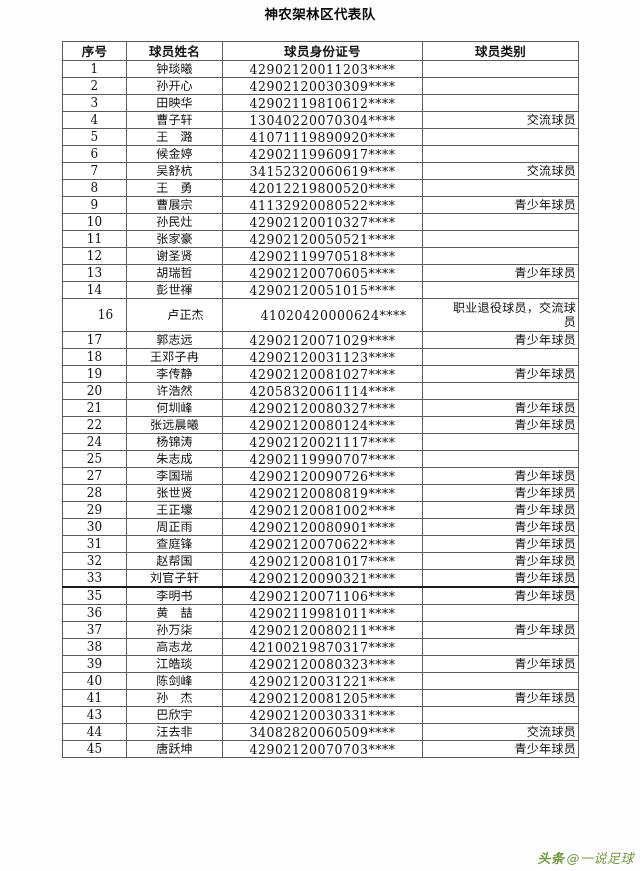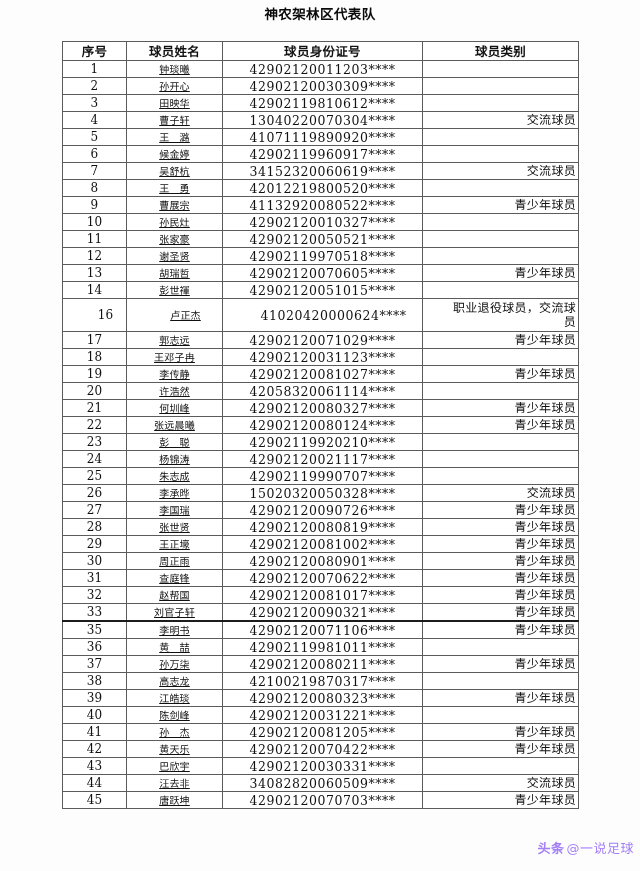--- a/index.html
+++ b/index.html
@@ -70,23 +70,22 @@
     font-weight: 700;
     font-size: 12.5px;
     height: 18px;
     letter-spacing: 0.3px;
   }
   table.roster td.seq {
     font-size: 12px;
     letter-spacing: 0.2px;
   }
   table.roster td.name {
-    font-size: 10px;
+    font-size: 12px;
     letter-spacing: 0.2px;
-    text-decoration: underline;
   }
   table.roster td.idnum {
     font-size: 12.5px;
     letter-spacing: 0.55px;
   }
   table.roster td.cat {
     font-size: 12px;
     letter-spacing: 0.3px;
     text-align: right;
   }
@@ -100,28 +99,29 @@
   table.roster tr.heavy-below td {
     border-bottom: 2px solid #1c1c1c;
   }
   
   table.roster {
     border: 1px solid #3a3a3a;
   }
   #watermark {
     position: absolute;
     right: 6px;
-    bottom: 14px;
+    bottom: 4px;
     font-size: 13px;
     font-family: "DejaVu Sans", "Liberation Sans", sans-serif;
-    color: #8b5cf6;
+    color: #4d7c0f;
     opacity: 0.78;
     white-space: nowrap;
     pointer-events: none;
     letter-spacing: 0.5px;
+    font-style: italic;
   }
   #watermark .wm-logo {
     font-weight: 700;
     margin-right: 2px;
   }
 </style>
 </head>
 <body>
 
 <div id="page">
@@ -265,42 +265,30 @@
             <td class="idnum">42902120080327****</td>
             <td class="cat">青少年球员</td>
           </tr>
           <tr>
             <td class="seq">22</td>
             <td class="name">张远晨曦</td>
             <td class="idnum">42902120080124****</td>
             <td class="cat">青少年球员</td>
           </tr>
           <tr>
-            <td class="seq">23</td>
-            <td class="name">彭　聪</td>
-            <td class="idnum">42902119920210****</td>
-            <td class="cat"></td>
-          </tr>
-          <tr>
             <td class="seq">24</td>
             <td class="name">杨锦涛</td>
             <td class="idnum">42902120021117****</td>
             <td class="cat"></td>
           </tr>
           <tr>
             <td class="seq">25</td>
             <td class="name">朱志成</td>
             <td class="idnum">42902119990707****</td>
             <td class="cat"></td>
-          </tr>
-          <tr>
-            <td class="seq">26</td>
-            <td class="name">李承晔</td>
-            <td class="idnum">15020320050328****</td>
-            <td class="cat">交流球员</td>
           </tr>
           <tr>
             <td class="seq">27</td>
             <td class="name">李国瑞</td>
             <td class="idnum">42902120090726****</td>
             <td class="cat">青少年球员</td>
           </tr>
           <tr>
             <td class="seq">28</td>
             <td class="name">张世贤</td>
@@ -373,26 +361,20 @@
             <td class="idnum">42902120031221****</td>
             <td class="cat"></td>
           </tr>
           <tr>
             <td class="seq">41</td>
             <td class="name">孙　杰</td>
             <td class="idnum">42902120081205****</td>
             <td class="cat">青少年球员</td>
           </tr>
           <tr>
-            <td class="seq">42</td>
-            <td class="name">黄天乐</td>
-            <td class="idnum">42902120070422****</td>
-            <td class="cat">青少年球员</td>
-          </tr>
-          <tr>
             <td class="seq">43</td>
             <td class="name">巴欣宇</td>
             <td class="idnum">42902120030331****</td>
             <td class="cat"></td>
           </tr>
           <tr>
             <td class="seq">44</td>
             <td class="name">汪去非</td>
             <td class="idnum">34082820060509****</td>
             <td class="cat">交流球员</td>

